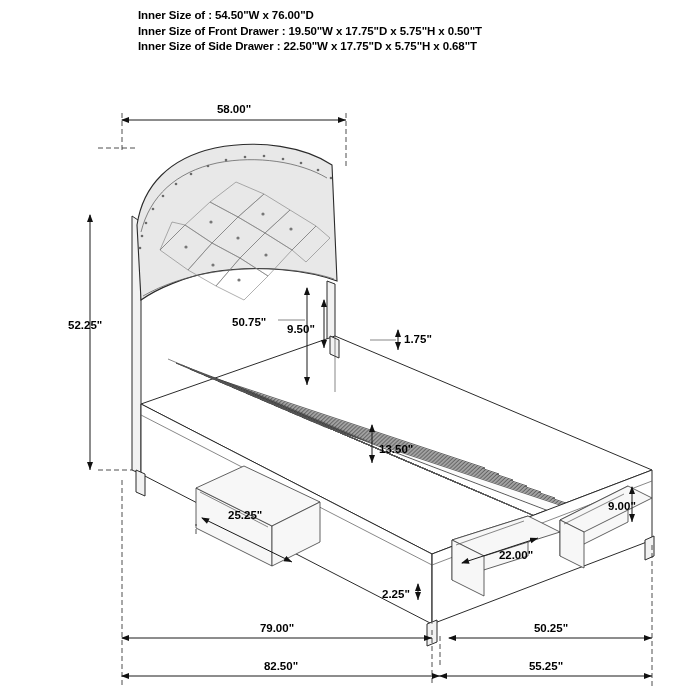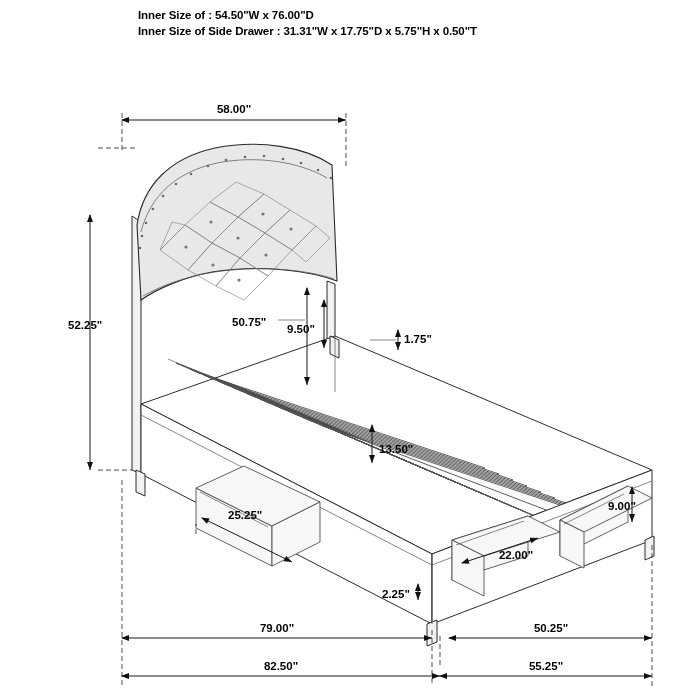--- a/index.html
+++ b/index.html
@@ -75,21 +75,22 @@
   .slat { stroke: #3a3a3a; stroke-width: 0.8; fill: #fbfbfb; }
   .leg { stroke: #2b2b2b; stroke-width: 1; fill: #f2f2f2; }
 </style>
 </head>
 <body>
 
 <div id="stage">
 
   <div class="notes">
     <div>Inner Size of : 54.50"W x 76.00"D</div>
-    <div>Inner Size of Side Drawer : 31.31"W x 17.75"D x 5.75"H x 0.50"T</div>
+    <div>Inner Size of Front Drawer : 19.50"W x 17.75"D x 5.75"H x 0.50"T</div>
+    <div>Inner Size of Side Drawer : 22.50"W x 17.75"D x 5.75"H x 0.68"T</div>
   </div>
 
   <svg class="diagram" viewBox="0 0 700 700">
     <defs>
       <marker id="ar" markerWidth="9" markerHeight="9" refX="8" refY="3" orient="auto" markerUnits="strokeWidth">
         <path d="M0,0 L8,3 L0,6 z" fill="#111"></path>
       </marker>
       <marker id="arS" markerWidth="9" markerHeight="9" refX="1" refY="3" orient="auto" markerUnits="strokeWidth">
         <path d="M8,0 L0,3 L8,6 z" fill="#111"></path>
       </marker>

